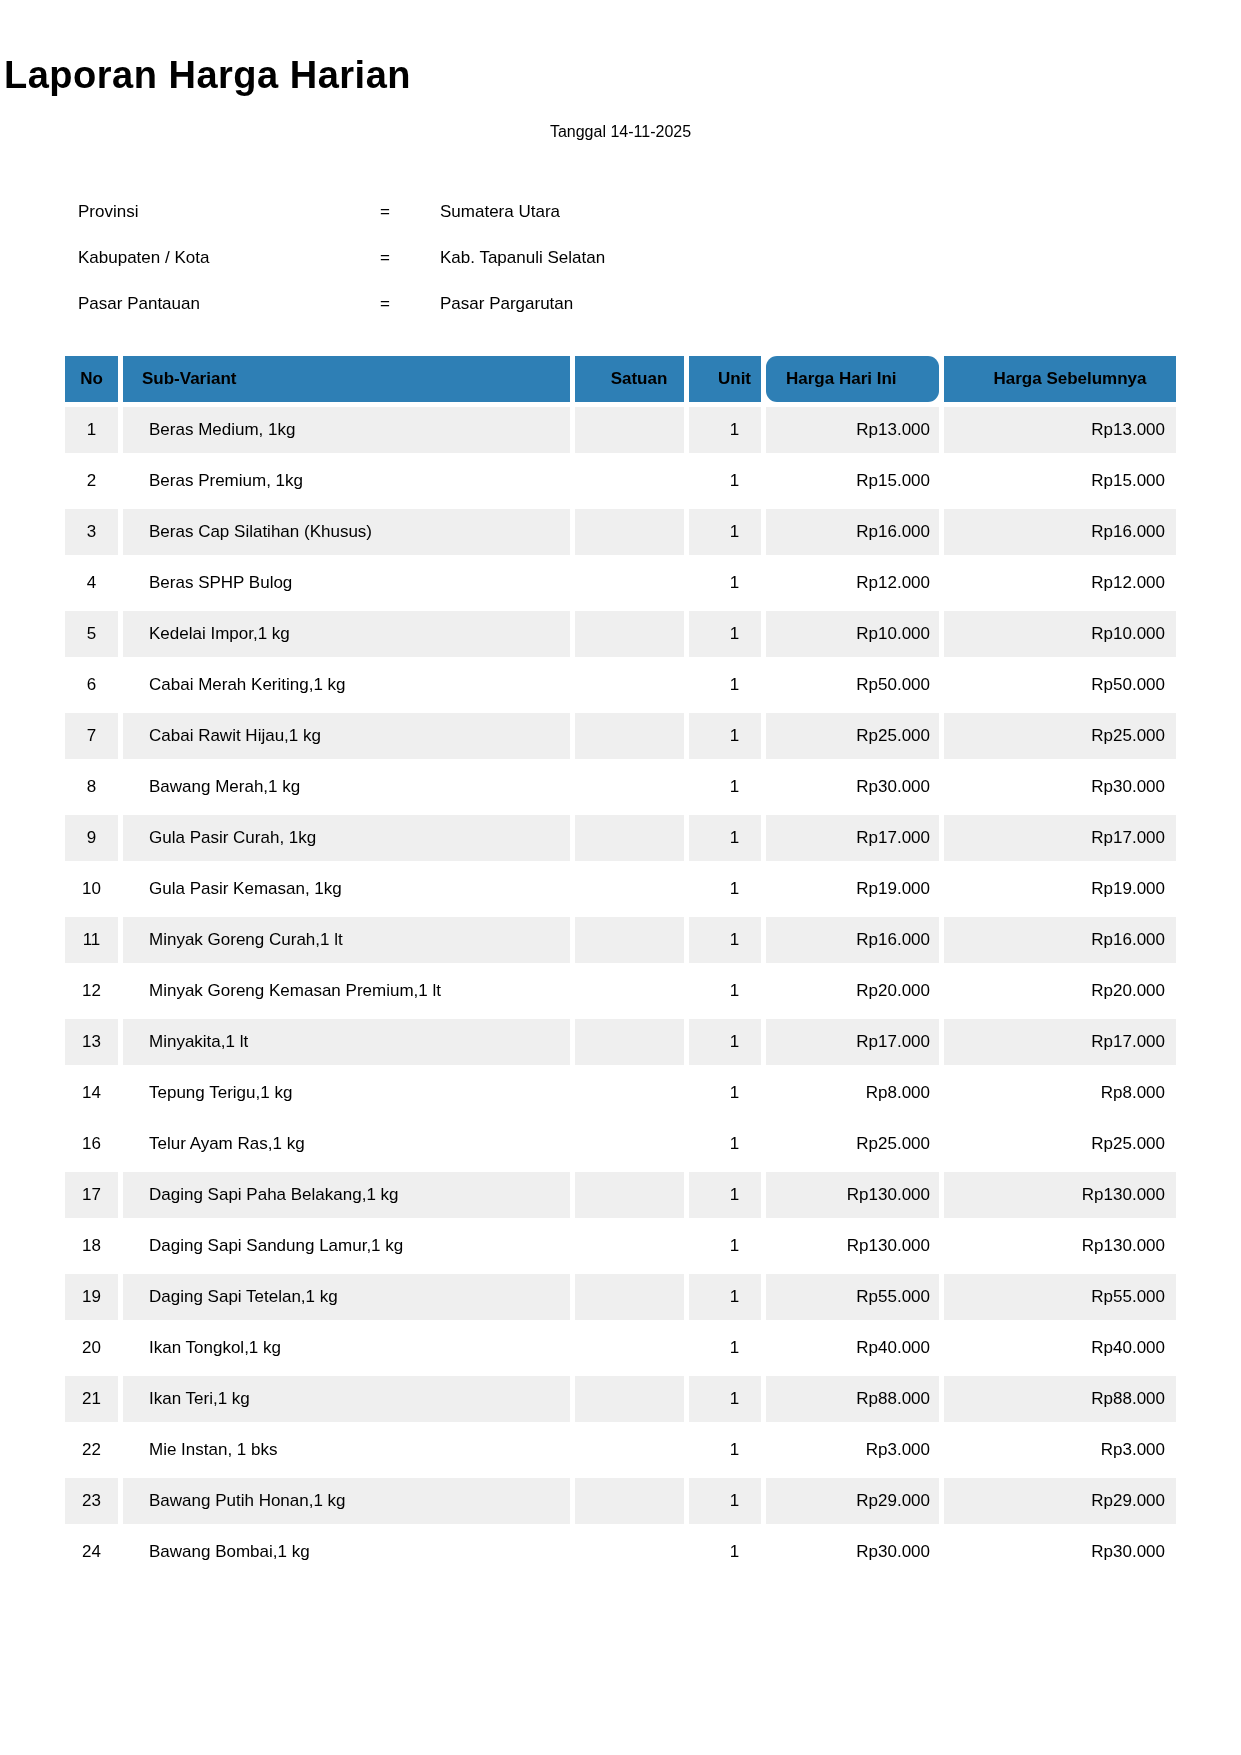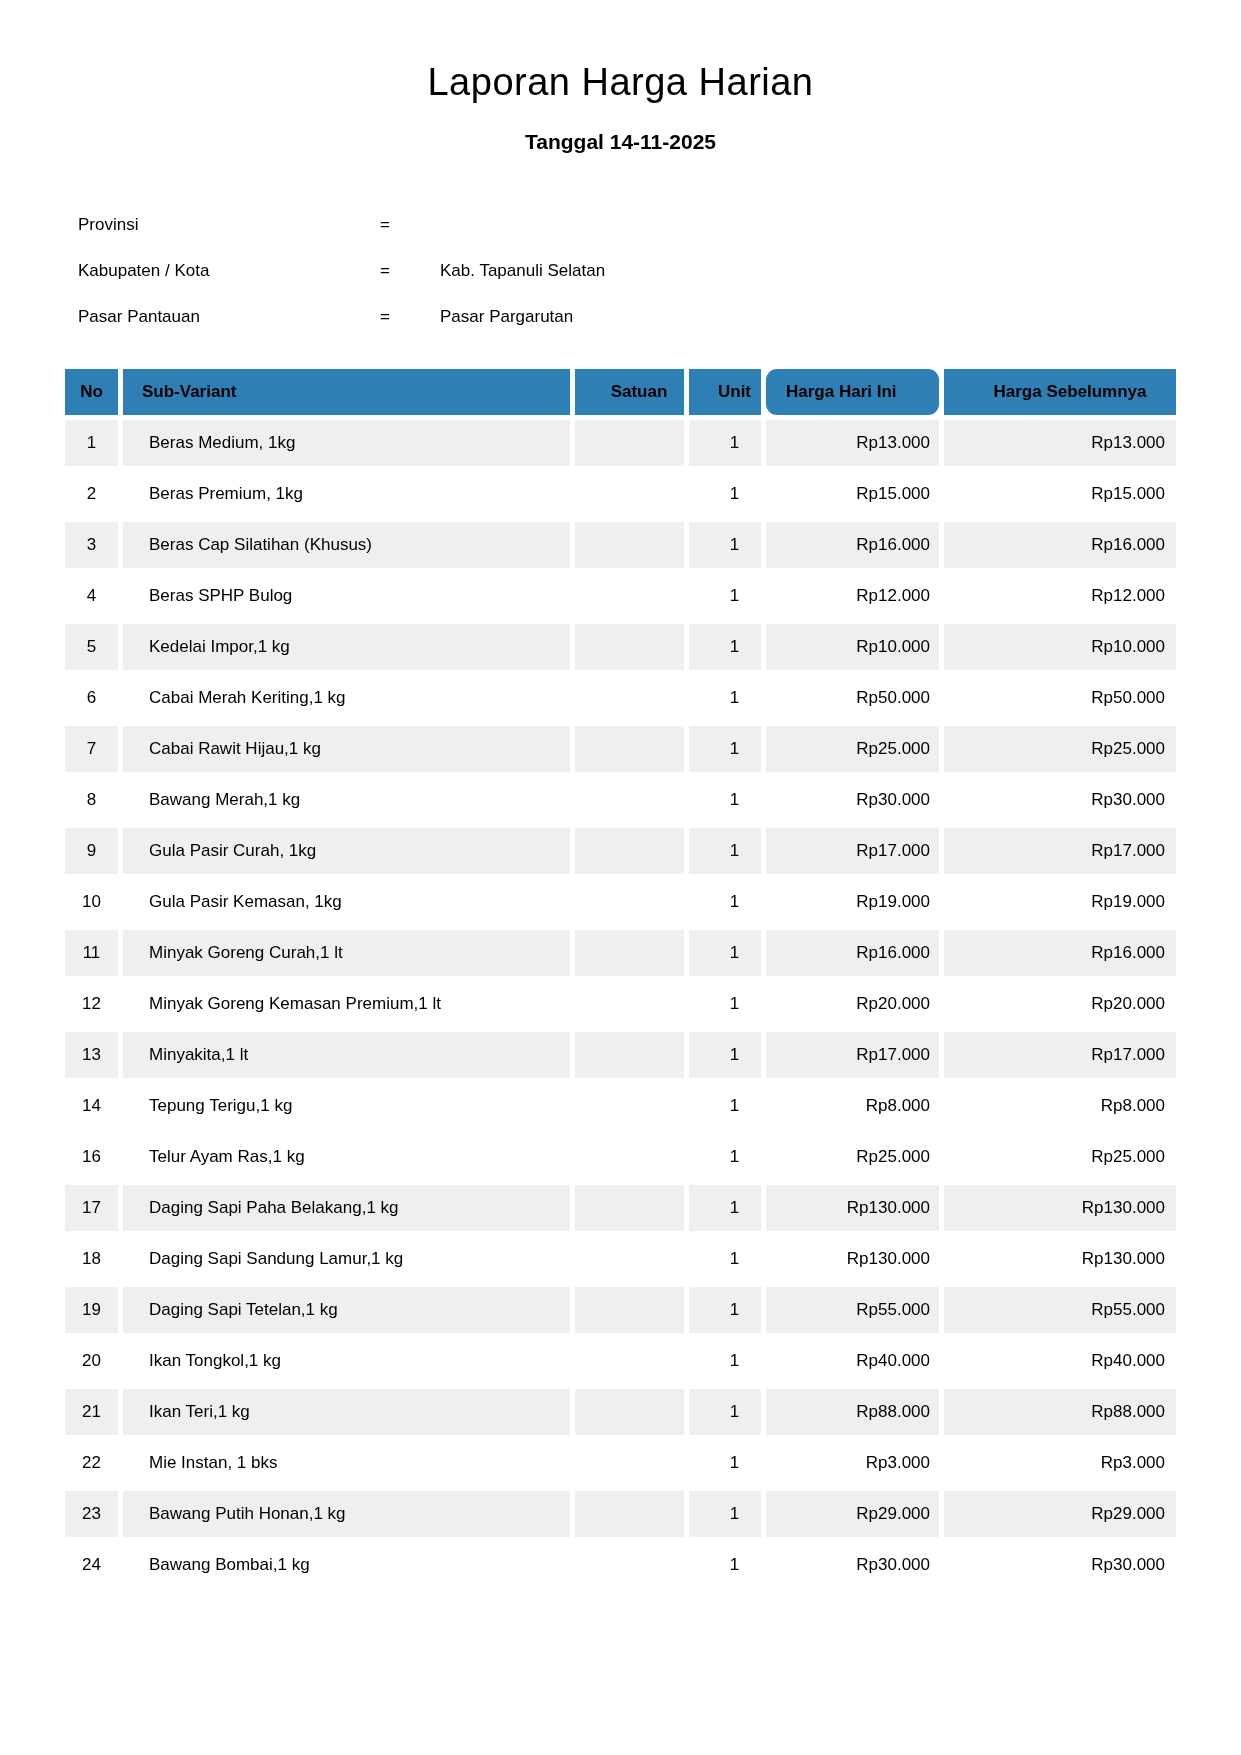--- a/index.html
+++ b/index.html
@@ -10,33 +10,33 @@
     width: 1241px;
   }
   .page {
     width: 1241px;
     height: 1755px;
     background: #ffffff;
     overflow: hidden;
     position: relative;
   }
   .report-title {
-    margin: 11px;
+    margin: 4px;
     padding-top: 50px;
-    text-align: center;
+    text-align: left;
     font-size: 38px;
     line-height: 42px;
-    font-weight: normal;
+    font-weight: bold;
     letter-spacing: 0.5px;
   }
   .report-subtitle {
     margin-top: 27px;
     text-align: center;
-    font-size: 21px;
-    font-weight: bold;
+    font-size: 16px;
+    font-weight: normal;
   }
   .info-block {
     margin-top: 48px;
     padding-left: 78px;
   }
   .info-row {
     display: grid;
     grid-template-columns: 302px 60px auto;
     height: 46px;
     align-items: center;
@@ -82,20 +82,21 @@
 <div class="page">
 
   <h1 class="report-title">Laporan Harga Harian</h1>
 
   <div class="report-subtitle">Tanggal 14-11-2025</div>
 
   <div class="info-block">
     <div class="info-row">
       <span>Provinsi</span>
       <span>=</span>
+      <span>Sumatera Utara</span>
     </div>
     <div class="info-row">
       <span>Kabupaten / Kota</span>
       <span>=</span>
       <span>Kab. Tapanuli Selatan</span>
     </div>
     <div class="info-row">
       <span>Pasar Pantauan</span>
       <span>=</span>
       <span>Pasar Pargarutan</span>

